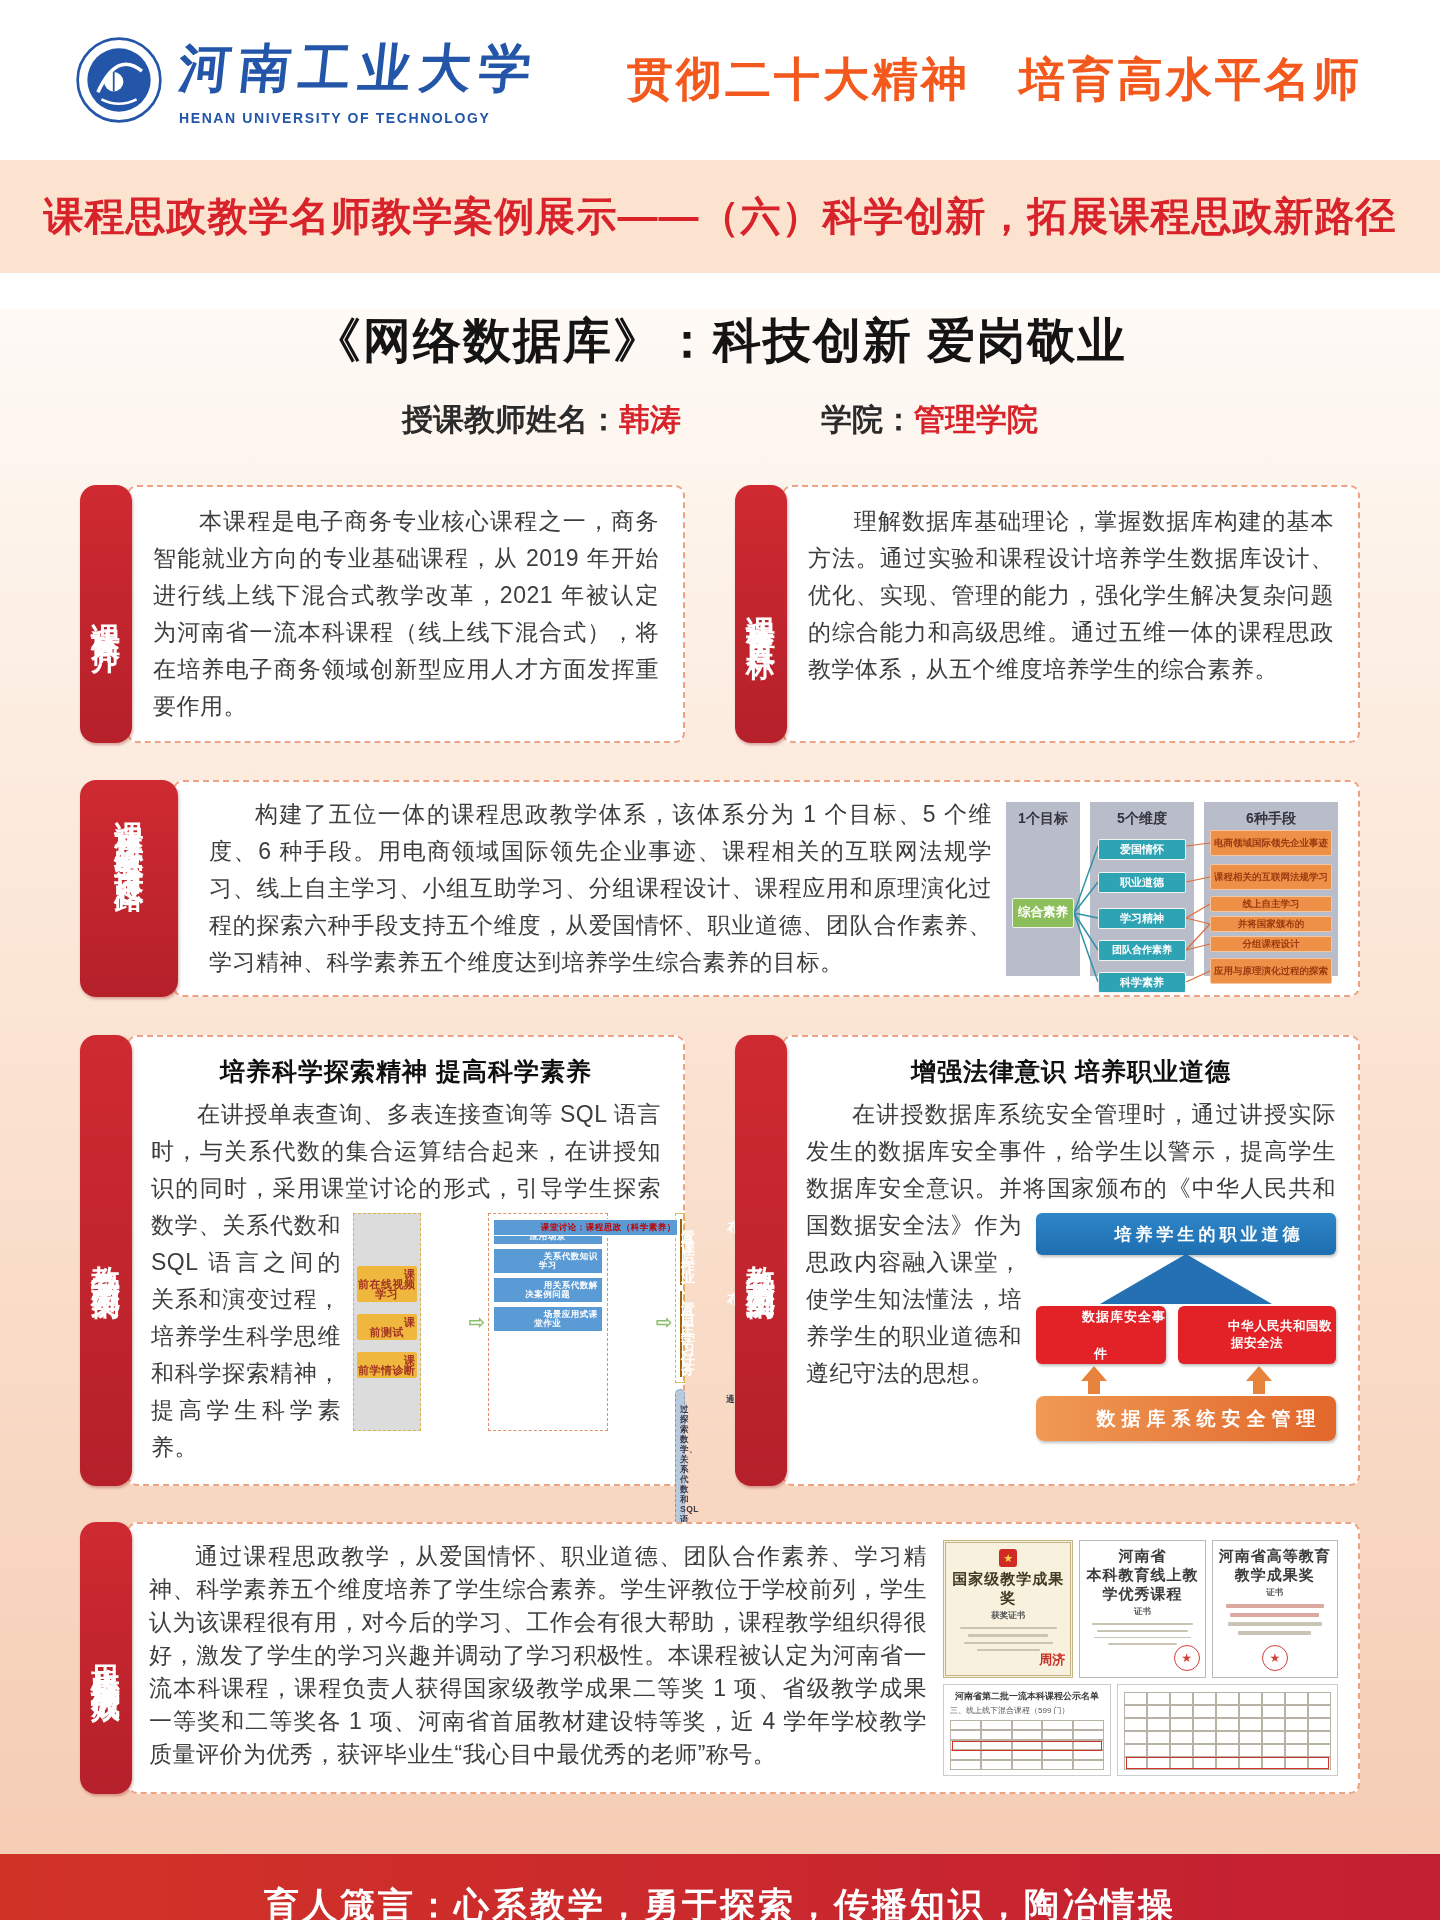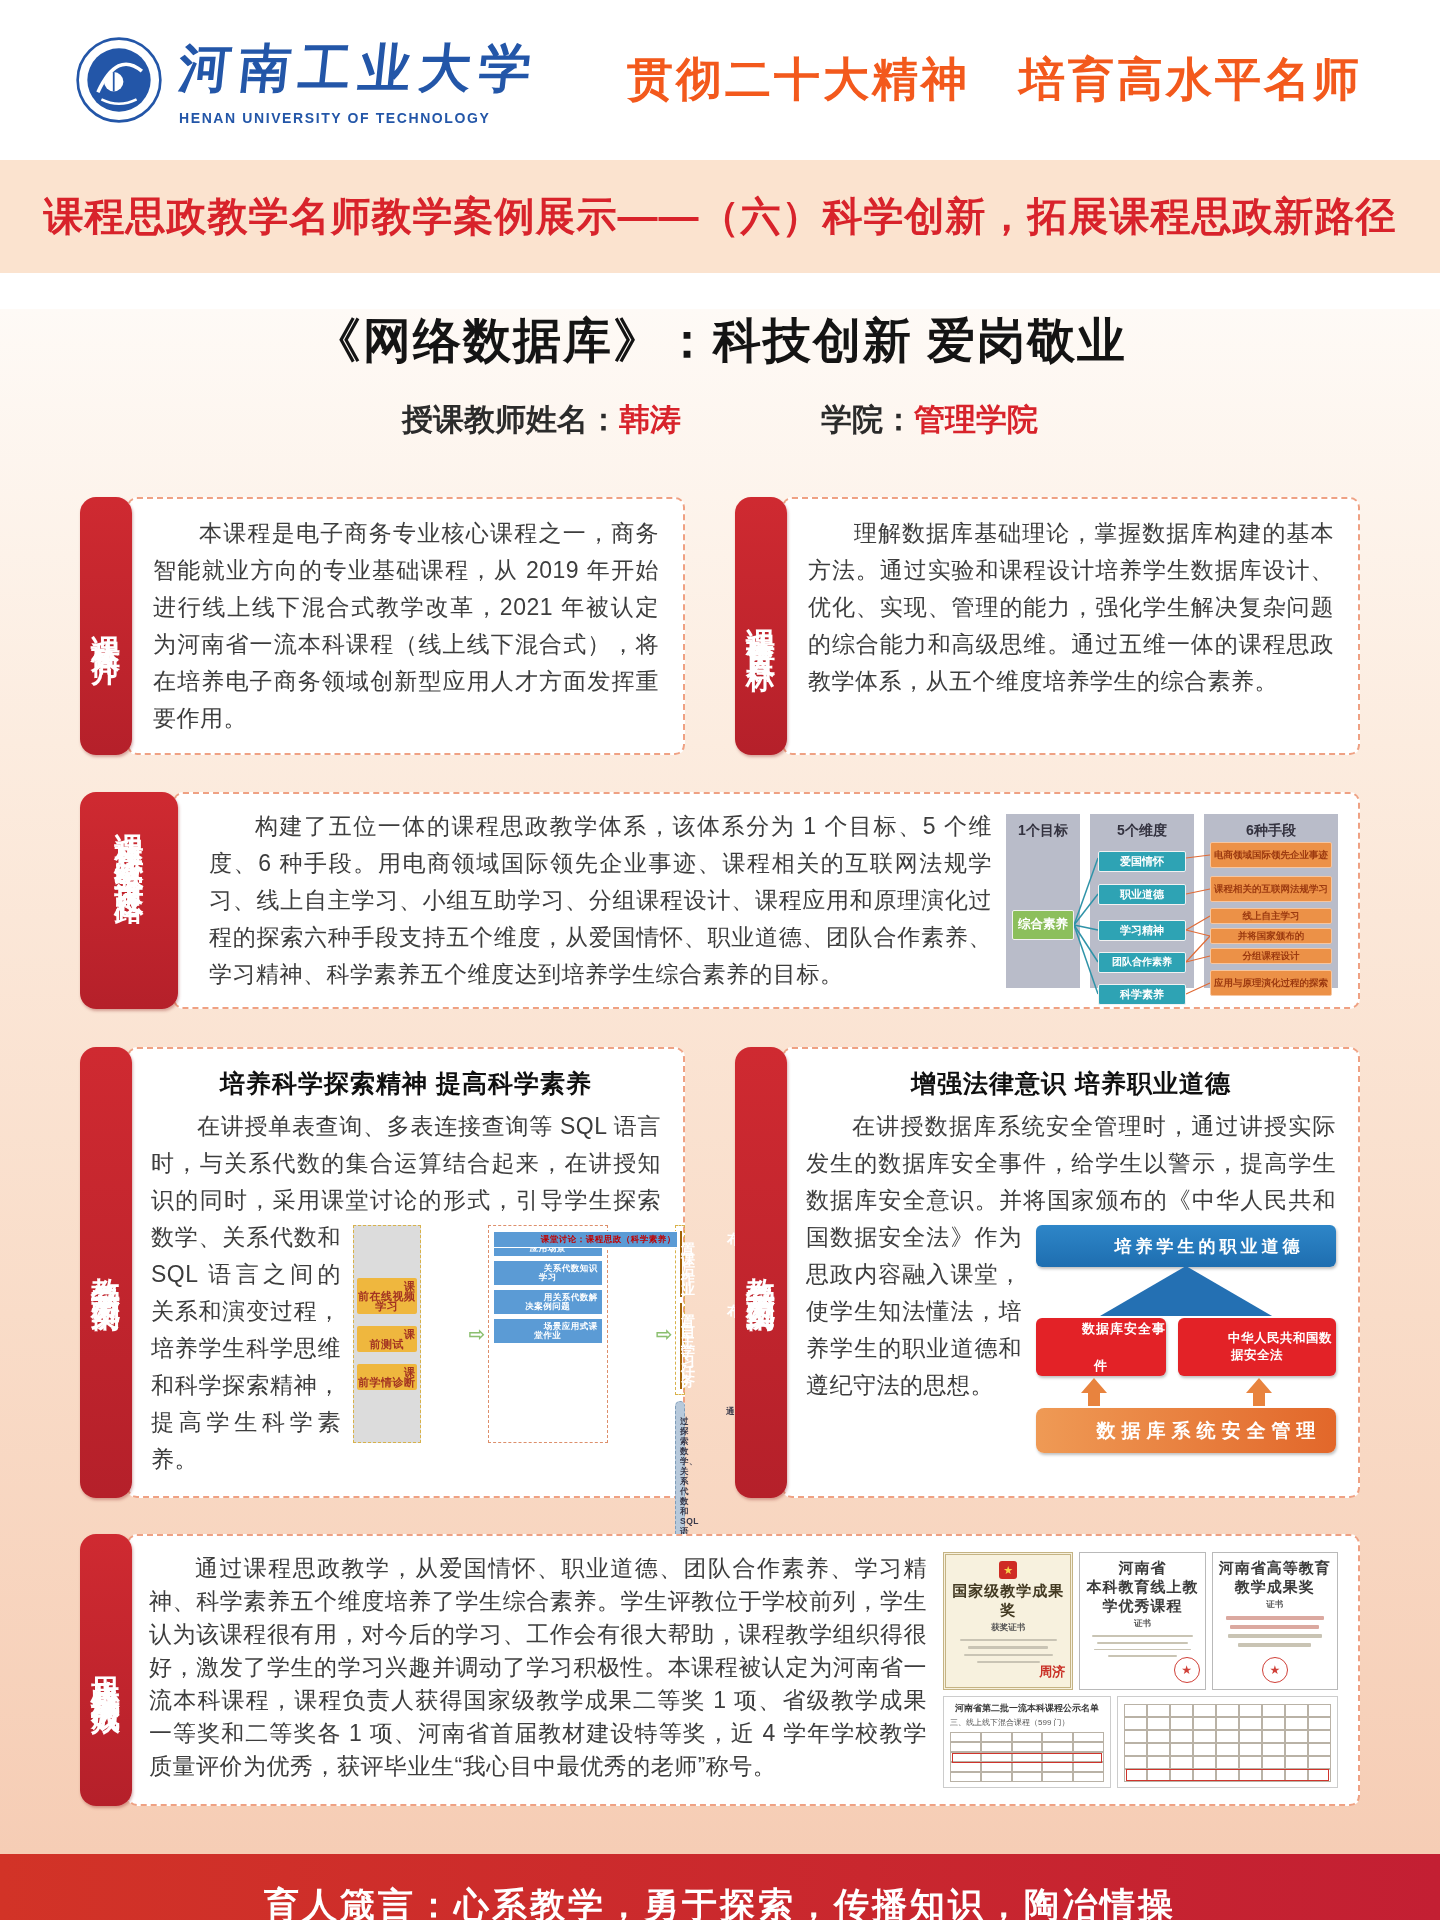--- a/index.html
+++ b/index.html
@@ -18,21 +18,21 @@
   .banner{height:113px;background:#fbe3cf;display:flex;align-items:center;justify-content:center;}
   .banner-text{font-size:40px;font-weight:900;color:#d8232b;letter-spacing:1px;}
 
   
   .bodywrap{height:1545px;background:linear-gradient(180deg,#fefaf6 0%,#fcecdf 28%,#f9dcc8 65%,#f6cdb5 100%);padding:0 80px;}
   .title{font-family:"Liberation Serif","DejaVu Serif",serif;font-size:48px;font-weight:bold;color:#141414;text-align:center;letter-spacing:2px;margin-top:36px;}
   .teacher-row{display:flex;justify-content:center;gap:140px;margin-top:26px;font-size:31px;font-weight:bold;color:#2b2b2b;}
   .red{color:#d8232b;}
 
   .row{display:flex;gap:50px;}
-  .row1{margin-top:56px;}
+  .row1{margin-top:44px;}
   .row2{margin-top:37px;}
   .row3{margin-top:38px;}
   .row4{margin-top:36px;}
   .sec{display:flex;align-items:stretch;}
   .w-left{flex:0 0 605px;}
   .w-right{flex:0 0 625px;}
   .w-full{flex:1;}
   .tab{flex:0 0 52px;background:linear-gradient(180deg,#cf2a31,#b5202a);border-radius:16px;display:flex;align-items:center;justify-content:center;position:relative;z-index:2;box-shadow:1px 2px 3px rgba(140,30,30,.35);}
   .tab-text{writing-mode:vertical-rl;text-orientation:upright;color:#fff;font-weight:bold;font-size:29px;letter-spacing:7px;}
   .tab-wide{flex:0 0 98px;}

